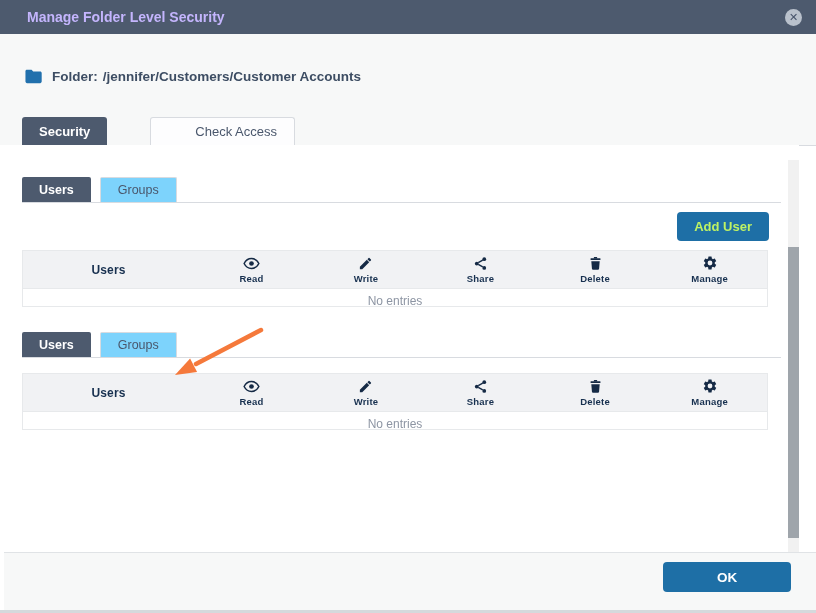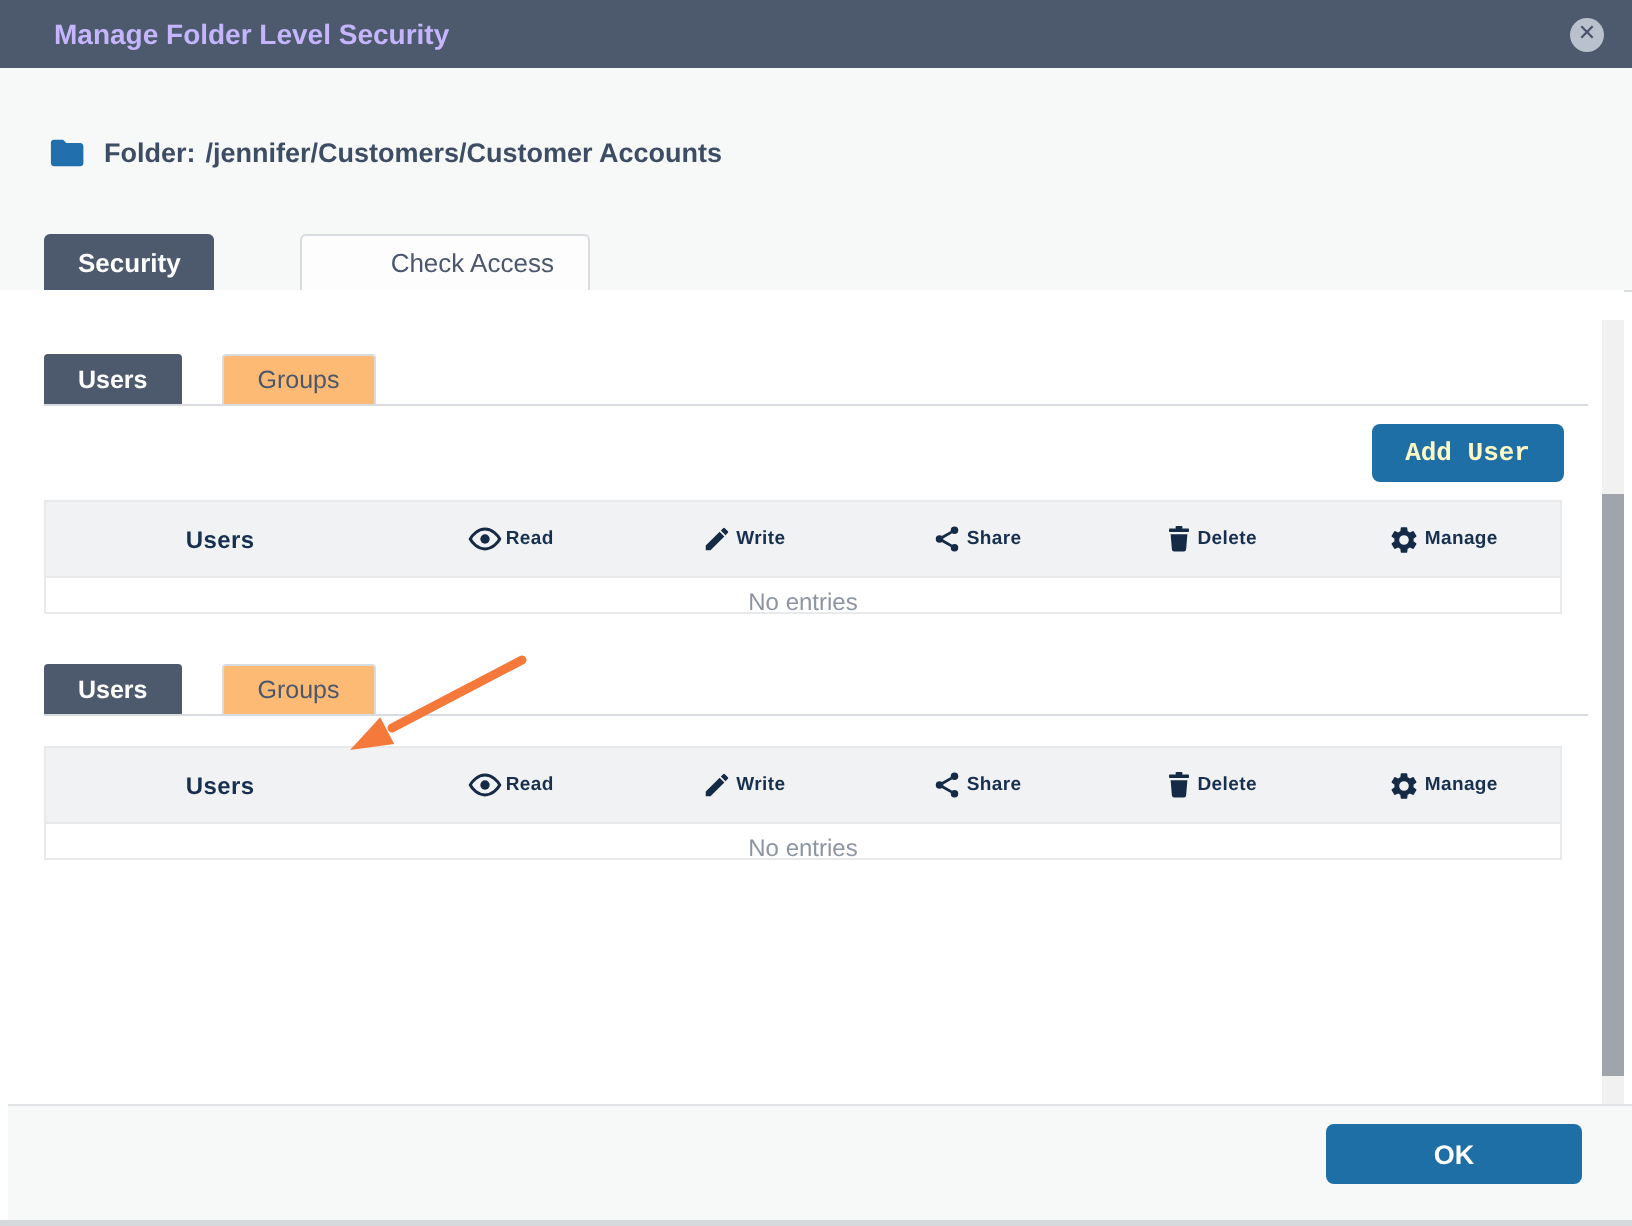--- a/index.html
+++ b/index.html
@@ -53,49 +53,49 @@
     font-size:13px;border-radius:3px 3px 0 0;cursor:pointer;white-space:nowrap;
   }
   .tab.active{background:var(--header-bg);color:#fff;font-weight:bold;}
   .tab.inactive{
     background:#fdfdfe;color:#4a576c;
     border:1px solid var(--border-gray);border-bottom:none;margin-left:3px;padding-left:44px;
   }
 
   
   .scroll{
-    position:absolute;top:145px;left:0;right:4px;height:407px;
+    position:absolute;top:145px;left:0;right:17px;height:407px;
     background:#fff;overflow:hidden;
   }
   .subtab-bar{
     margin:0 18px 0 22px;display:flex;align-items:flex-end;
     border-bottom:1px solid var(--border-gray);
   }
   .subtab-bar.first{margin-top:32px;}
   .subtab{
     height:25px;display:flex;align-items:center;padding:0 17px;
     font-size:12.5px;border-radius:2px 2px 0 0;cursor:pointer;
   }
   .subtab.active{background:var(--header-bg);color:#fff;font-weight:bold;}
   .subtab.inactive{
-    background:#fdba74;color:#4a576c;
-    border:1px solid var(--border-gray);border-bottom:none;margin-left:20px;
+    background:#7dd3fc;color:#4a576c;
+    border:1px solid var(--border-gray);border-bottom:none;margin-left:9px;
   }
   .add-user-row{margin:9px 30px 0 0;text-align:right;height:28px;}
   .btn-blue{
-    display:inline-block;background:var(--accent-blue);color:#fef9c3;
+    display:inline-block;background:var(--accent-blue);color:#bef264;
     font-size:13px;font-weight:bold;border:none;border-radius:4px;
-    padding:7px 17px;cursor:pointer;font-family:Liberation Mono, monospace;
+    padding:7px 17px;cursor:pointer;font-family:Liberation Sans, sans-serif;
   }
   .ptable{margin:10px 31px 0 22px;}
   .ptable-header{
     display:flex;background:var(--table-header-bg);
     border:1px solid #e7e9eb;height:39px;
   }
-  .pcol{width:15.4%;display:flex;flex-direction:row;align-items:center;justify-content:center;gap:2px;}
+  .pcol{width:15.4%;display:flex;flex-direction:column;align-items:center;justify-content:center;gap:2px;}
   .pcol.users{width:23%;flex-direction:row;}
   .pcol .cell-label{font-size:9.5px;font-weight:bold;color:#17304f;letter-spacing:.2px;}
   .pcol.users .cell-label{font-size:12px;}
   .pcol svg{display:block;color:var(--icon-navy);}
   .ptable-empty{
     border:1px solid #e7e9eb;border-top:none;background:#fff;
     height:18px;line-height:25px;text-align:center;
     font-size:12px;color:#8d95a3;
   }
   .inherited-heading{

